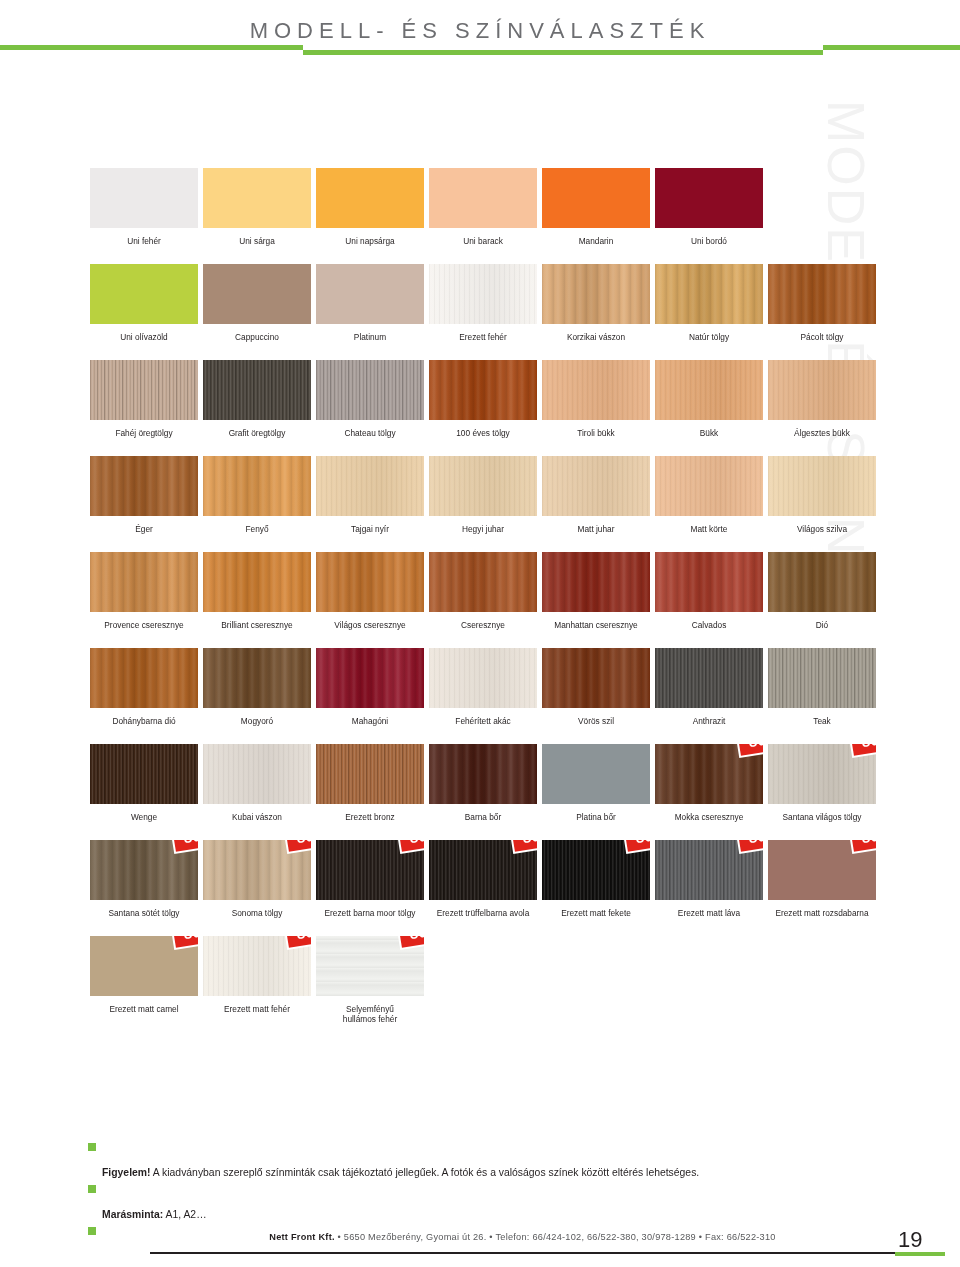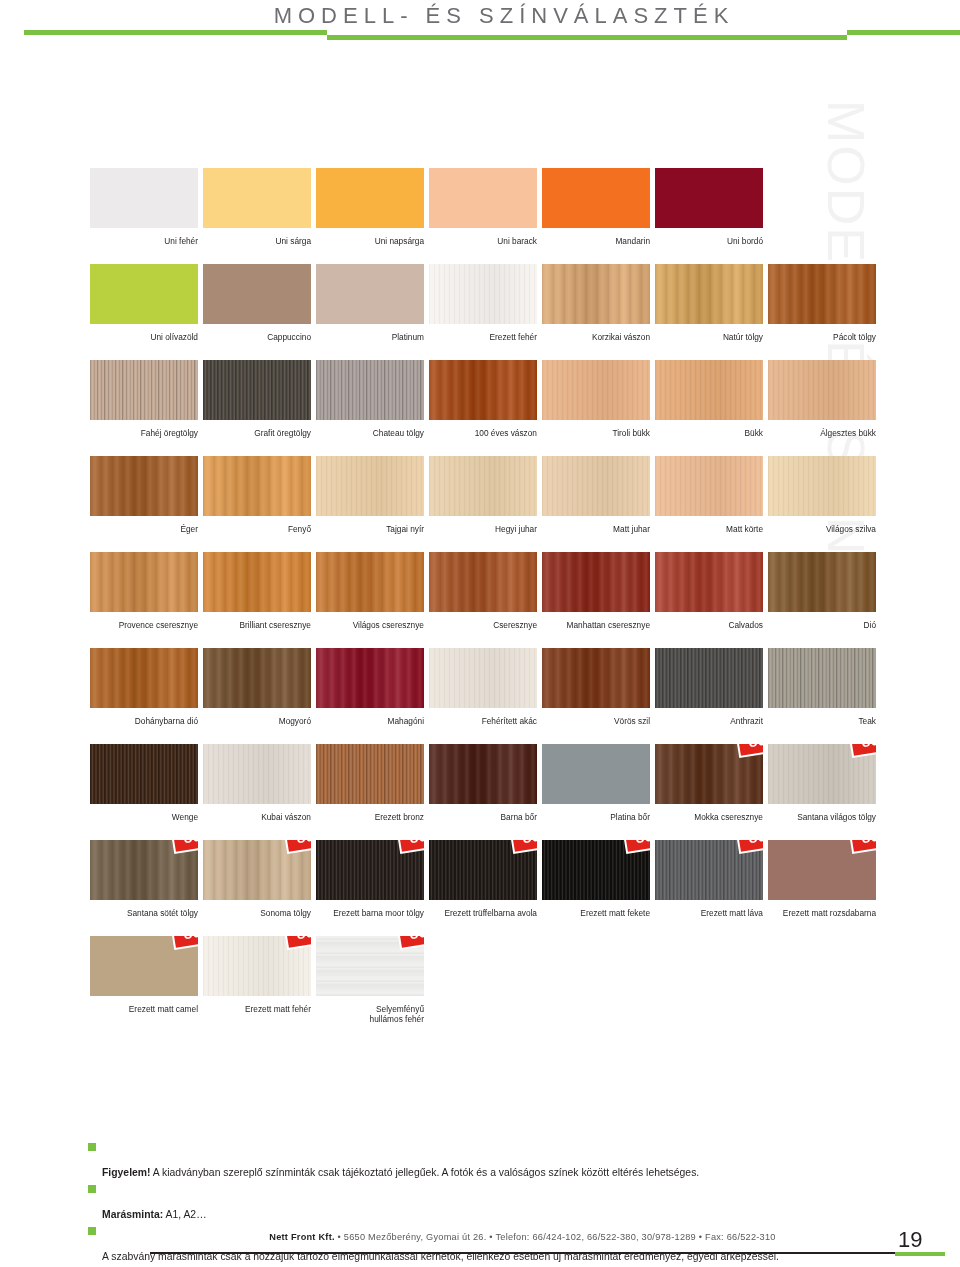--- a/index.html
+++ b/index.html
@@ -5,21 +5,21 @@
   * { box-sizing: border-box; margin: 0; padding: 0; }
   html, body {
     width: 960px; height: 1267px;
     background: #ffffff;
     font-family: "Liberation Sans", sans-serif;
     overflow: hidden;
   }
   .page { position: relative; width: 960px; height: 1267px; }
 
   
-  .header { position: absolute; left: 0; top: 0; width: 817px; height: 56px; margin-left: 24px; }
+  .header { position: absolute; left: 0; top: 15px; width: 817px; height: 56px; }
   .hdr-rule-left {
     position: absolute; left: 0; top: 30px; width: 303px; height: 5px;
     background: #7ac143;
   }
   .hdr-rule-under {
     position: absolute; left: 303px; top: 35px; width: 520px; height: 5px;
     background: #7ac143;
   }
   .hdr-rule-right {
     position: absolute; left: 823px; top: 30px; width: 137px; height: 5px;
@@ -59,21 +59,21 @@
     position: relative;
     overflow: hidden;
   }
   .sw .grain {
     position: absolute; inset: 0;
   }
   .lbl {
     margin-top: 8px;
     font-size: 8.3px;
     color: #231f20;
-    text-align: right;
+    text-align: center;
     line-height: 1.25;
     height: 22px;
     white-space: pre-line;
   }
   
   .badge {
     position: absolute;
     right: -12px; top: -13px;
     width: 36px; height: 22px;
     background: #e1231b;
@@ -233,21 +233,21 @@
         <div class="cell">
           <div class="sw" style="background: rgb(167, 157, 153);">
             <div class="grain" style="background-image:repeating-linear-gradient(90deg,rgba(0,0,0,0.22) 0px,rgba(0,0,0,0) 1.3px,rgba(255,255,255,0.13) 2.4px,rgba(0,0,0,0) 3.6px);"></div>
           </div>
           <div class="lbl">Chateau tölgy</div>
         </div>
         <div class="cell">
           <div class="sw" style="background: rgb(166, 67, 13);">
             <div class="grain" style="background-image:repeating-linear-gradient(90deg,rgba(0,0,0,0.10) 0px,rgba(0,0,0,0) 2px,rgba(255,255,255,0.09) 5px,rgba(0,0,0,0) 8px,rgba(0,0,0,0.07) 11px),linear-gradient(90deg,rgba(255,255,255,0.12),rgba(0,0,0,0.10) 45%,rgba(255,255,255,0.10) 75%,rgba(0,0,0,0.08));"></div>
           </div>
-          <div class="lbl">100 éves vászon</div>
+          <div class="lbl">100 éves tölgy</div>
         </div>
         <div class="cell">
           <div class="sw" style="background: rgb(232, 176, 131);">
             <div class="grain" style="background-image:repeating-linear-gradient(90deg,rgba(0,0,0,0.055) 0px,rgba(0,0,0,0) 1.5px,rgba(255,255,255,0.07) 3px,rgba(0,0,0,0) 5px),linear-gradient(90deg,rgba(255,255,255,0.10),rgba(0,0,0,0.05) 60%,rgba(255,255,255,0.08));"></div>
           </div>
           <div class="lbl">Tiroli bükk</div>
         </div>
         <div class="cell">
           <div class="sw" style="background: rgb(229, 167, 114);">
             <div class="grain" style="background-image:repeating-linear-gradient(90deg,rgba(0,0,0,0.055) 0px,rgba(0,0,0,0) 1.5px,rgba(255,255,255,0.07) 3px,rgba(0,0,0,0) 5px),linear-gradient(90deg,rgba(255,255,255,0.10),rgba(0,0,0,0.05) 60%,rgba(255,255,255,0.08));"></div>
@@ -520,21 +520,20 @@
       <div class="note">
         <span class="bullet"></span>
         <div class="note-txt"><b>Figyelem!</b><span> A kiadványban szereplő színminták csak tájékoztató jellegűek. A fotók és a valóságos színek között eltérés lehetséges.</span></div>
       </div>
       <div class="note">
         <span class="bullet"></span>
         <div class="note-txt"><b>Marásminta:</b><span> A1, A2…</span></div>
       </div>
       <div class="note">
         <span class="bullet"></span>
-        <div class="note-txt"><span>A szabvány marásminták csak a hozzájuk tartozó élmegmunkálással kérhetők, ellenkező esetben új marásmintát eredményez, egyedi árképzéssel.</span></div>
       </div>
     </div>
 
   <div class="footbar">
     <div class="footline"></div>
     <div class="footgreen"></div>
     <div class="footinfo">
       <b>Nett Front Kft.</b><span> • 5650 Mezőberény, Gyomai út 26. • Telefon: 66/424-102, 66/522-380, 30/978-1289 • Fax: 66/522-310</span>
     </div>
     <div class="pagenum">19</div>

